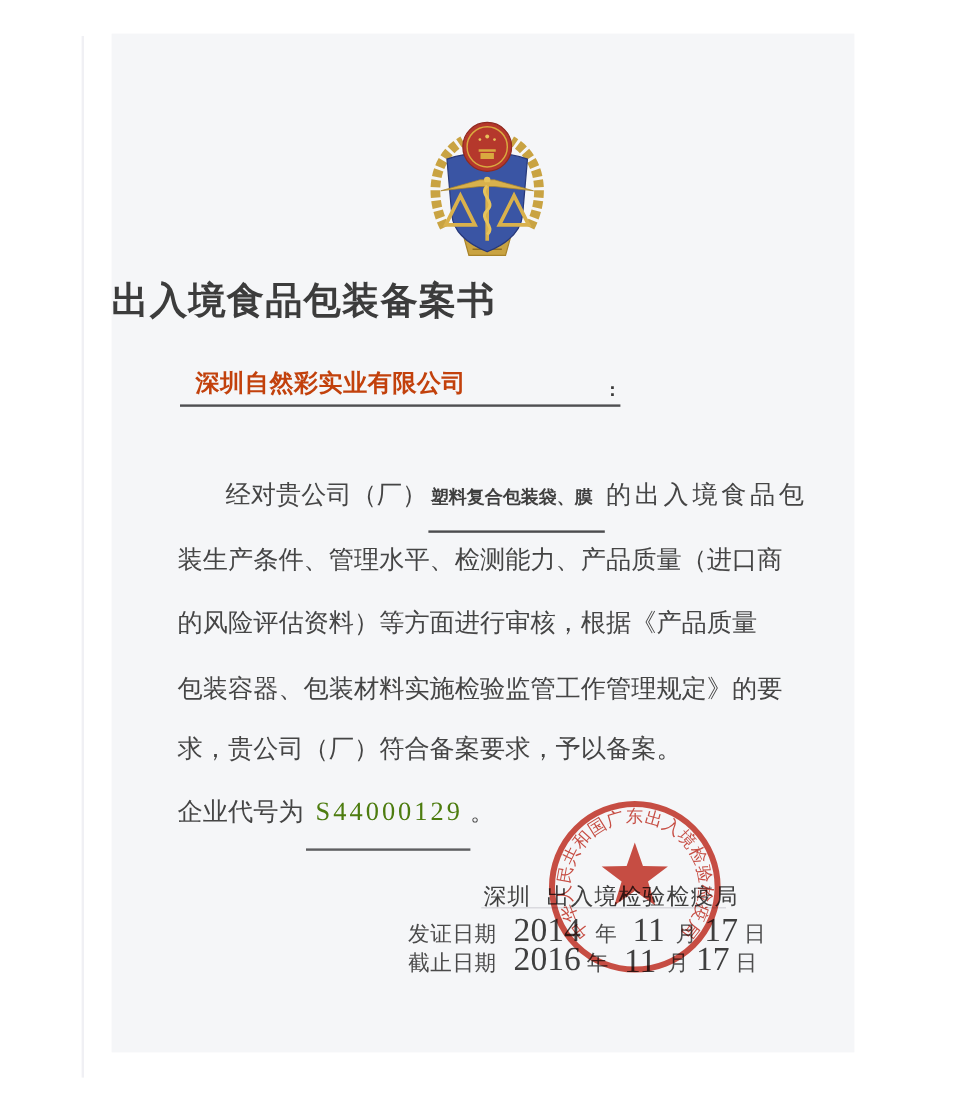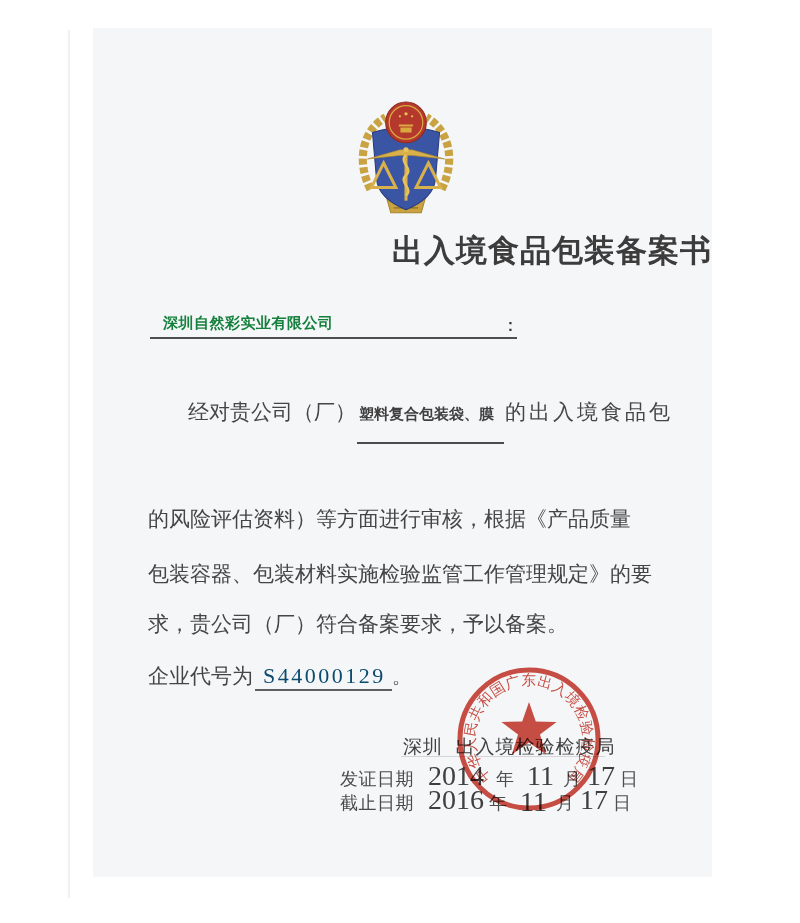--- a/index.html
+++ b/index.html
@@ -12,32 +12,32 @@
     position: absolute; left: 93px; top: 28px; width: 619px; height: 849px;
     background: #f5f6f8;
   }
 
   
   .emblem { position: absolute; left: 262px; top: 70px; width: 102px; height: 124px; }
 
   
   .doc-title {
     position: absolute; left: 0; top: 202px; width: 100%;
-    text-align: right; font-size: 31px; font-weight: 700;
+    text-align: left; font-size: 31px; font-weight: 700;
     letter-spacing: 1px; color: #3c3c3c;
   }
 
   
   .recipient {
     position: absolute; left: 57px; top: 276px; width: 367px; height: 35px;
     border-bottom: 2px solid #4f4f52;
   }
   .recipient .company {
     position: absolute; left: 13px; bottom: 4px;
-    font-size: 15px; font-weight: 700; letter-spacing: 0.5px; color: #15803d; text-align: center;
+    font-size: 20px; font-weight: 700; letter-spacing: 0.5px; color: #c2410c; text-align: center;
   }
   .recipient .colon {
     position: absolute; right: 4px; bottom: 2px;
     font-size: 16px; font-weight: 700; color: #3a3a3a;
   }
 
   
   .bodyline {
     position: absolute; left: 55px; width: 545px;
     font-size: 21px; color: #454545; letter-spacing: 0px; white-space: nowrap;
@@ -50,23 +50,23 @@
   .lcode { top: 634px; }
   .fill-blank {
     display: inline-block;
     font-size: 15px; font-weight: 700; color: #3f3f3f; letter-spacing: 0px;
     border-bottom: 2px solid #4c4c4f;
     padding: 0 10px 18px 2px; margin: 0 1px; vertical-align: baseline;
   }
   .after-fill { letter-spacing: 3px; font-family: Liberation Serif, serif; }
   .code-value {
     display: inline-block;
-    font-family: "Liberation Serif", serif; font-size: 22px; color: #0c4a6e;
+    font-family: "Liberation Serif", serif; font-size: 22px; color: #4d7c0f;
     letter-spacing: 2.5px; border-bottom: 2px solid #5f5f62;
-    padding: 0 6px 0 8px; margin-left: 2px; vertical-align: baseline;
+    padding: 0 6px 18px 8px; margin-left: 2px; vertical-align: baseline;
   }
   .code-suffix { font-size: 20px; }
 
   
   .bureau {
     position: absolute; left: 310px; top: 706px;
     font-size: 19px; letter-spacing: 1px; color: #404040; white-space: nowrap; font-family: Liberation Mono, monospace;
   }
   .bureau-rule {
     position: absolute; left: 308px; top: 728px; width: 204px; height: 1px;
@@ -133,20 +133,21 @@
   </svg>
 
   <div class="doc-title">出入境食品包装备案书</div>
 
   <div class="recipient">
     <span class="company">深圳自然彩实业有限公司</span>
     <span class="colon">:</span>
   </div>
 
   <div class="bodyline l1"><span>经对贵公司（厂）</span><span class="fill-blank">塑料复合包装袋、膜</span><span class="after-fill">的出入境食品包</span></div>
+  <div class="bodyline l2">装生产条件、管理水平、检测能力、产品质量（进口商</div>
   <div class="bodyline l3">的风险评估资料）等方面进行审核，根据《产品质量</div>
   <div class="bodyline l4">包装容器、包装材料实施检验监管工作管理规定》的要</div>
   <div class="bodyline l5">求，贵公司（厂）符合备案要求，予以备案。</div>
   <div class="bodyline lcode"><span>企业代号为</span><span class="code-value">S44000129</span><span class="code-suffix">。</span></div>
 
   <div class="bureau">深圳 出入境检验检疫局</div>
   <div class="bureau-rule"></div>
 
   <div class="date-row row-issue">
     <span class="dlabel">发证日期</span><span class="num g-year">2014</span><span class="unit g-yunit1">年</span><span class="num g-month">11</span><span class="unit g-munit">月</span><span class="num g-day">17</span><span class="unit g-dunit">日</span>

